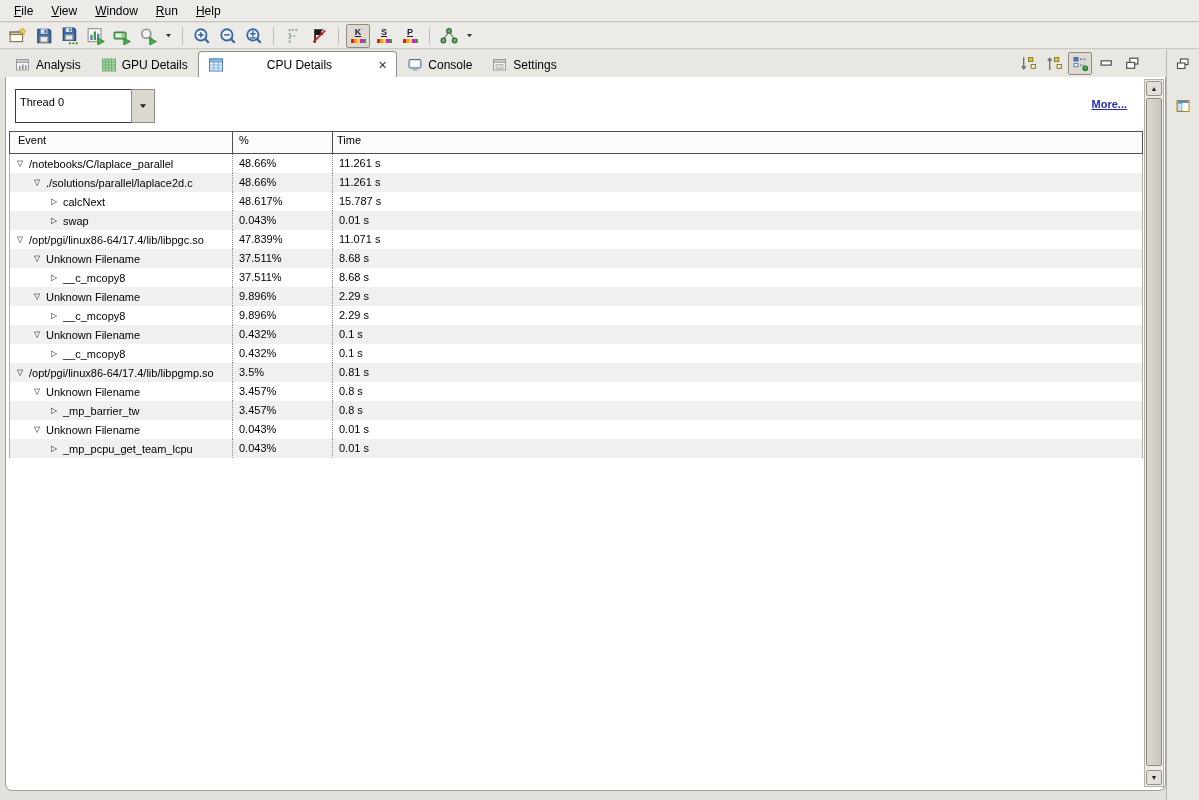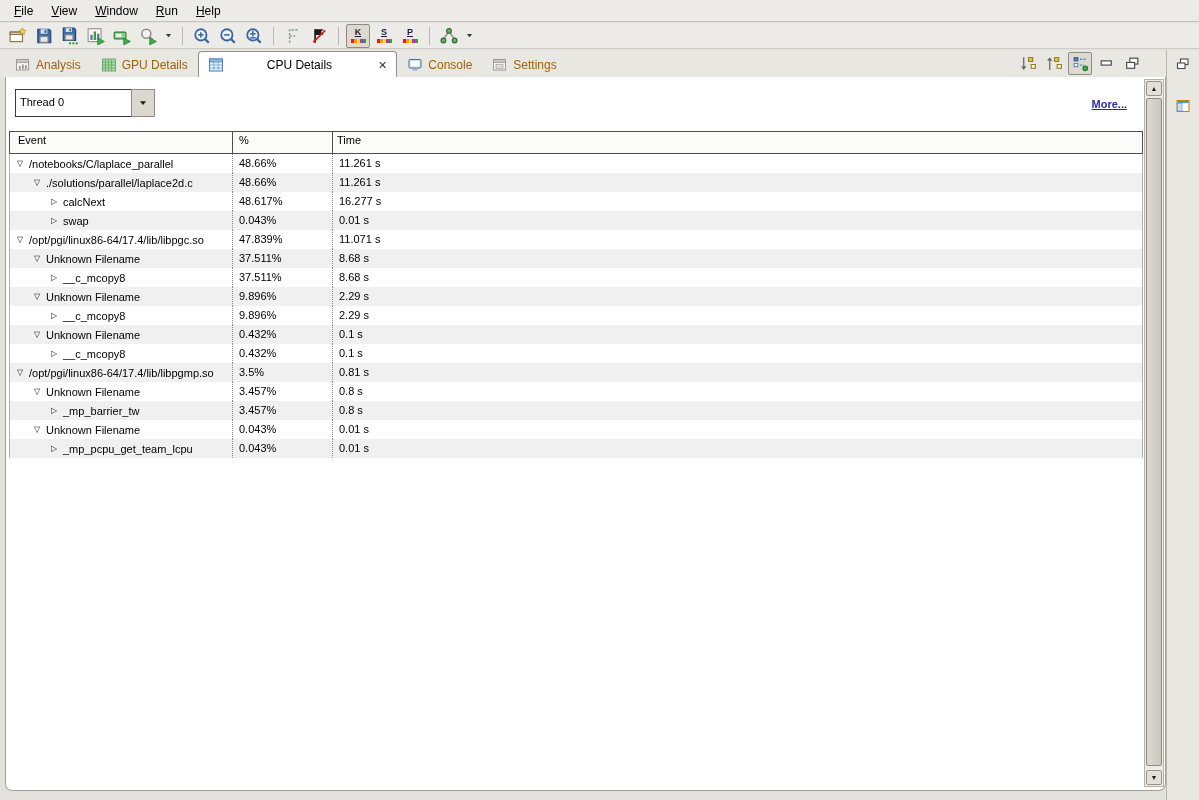--- a/index.html
+++ b/index.html
@@ -25,41 +25,41 @@
   .tb-ic svg{width:18px;height:18px;display:block;}
   .tb-btn.caret svg{width:9px;height:9px;}
   .tb-sep{width:1px;height:18px;background:#bdbab3;margin:0 6px;}
   .ksp{display:flex;flex-direction:column;align-items:center;line-height:1;}
   .ksp-letter{font-size:9px;font-weight:bold;color:#1a1a3a;text-decoration:underline;font-family:"Liberation Sans",sans-serif;}
   .ksp-strip{display:flex;margin-top:2px;}
   .ksp-strip i{width:3px;height:4px;display:block;}
   
   .tabbar{position:absolute;left:0;top:50px;width:1166px;height:28px;background:#e9e7e2;
     display:flex;align-items:flex-end;padding-left:5px;}
-  .tab{height:27px;display:flex;align-items:center;gap:5px;padding:0 9px;font-size:12px;color:#a16207;
+  .tab{height:27px;display:flex;align-items:center;gap:5px;padding:0 9px;font-size:12px;color:#000000;
     border:1px solid transparent;border-bottom:none;border-radius:4px 4px 0 0;white-space:nowrap;}
   .tab svg{width:16px;height:16px;display:block;}
   .tab.active{background:#ffffff;color:#000;border-color:#8f8f8f;gap:43px;}
   .tab-close{font-size:11px;color:#333;margin-left:3px;line-height:1;}
   .viewbar{position:absolute;top:52px;right:55px;display:flex;align-items:center;}
   .vb-btn{width:24px;height:23px;display:flex;align-items:center;justify-content:center;
     border:1px solid transparent;border-radius:2px;margin-left:2px;}
   .vb-btn.active{border-color:#8f8b84;background:#dedad2;}
   .vb-btn svg{width:17px;height:17px;display:block;}
   
   .fastbar{position:absolute;left:1166px;top:50px;width:33px;height:750px;background:#e9e7e2;
     border-left:1px solid #b8b5ae;}
   .fb-btn{width:22px;height:20px;margin:4px auto 0 auto;display:flex;align-items:center;justify-content:center;}
   .fb-btn svg{width:16px;height:16px;display:block;}
   .fb-btn.second{margin-top:22px;}
   
   .panel{position:absolute;left:5px;top:77px;width:1161px;height:714px;background:#fff;
     border:1px solid #a5a19a;border-top:none;border-radius:0 0 7px 7px;}
   
-  .combo{position:absolute;left:9px;top:12px;width:140px;height:28px;display:flex;}
+  .combo{position:absolute;left:9px;top:12px;width:140px;height:34px;display:flex;}
   .combo-field{flex:1;border:1px solid #3a3a3a;background:#fff;font-size:11px;line-height:25px;padding-left:4px;border-right:none;}
   .combo-btn{width:24px;background:#dcd8d0;border:1px solid #8f8b84;display:flex;align-items:center;justify-content:center;}
   .combo-btn svg{width:10px;height:10px;}
   .hint{position:absolute;left:161px;top:20px;font-size:12px;color:#000;}
   .more-link{position:absolute;right:38px;top:21px;font-size:11px;font-weight:bold;color:#2a2ab0;text-decoration:underline;}
   
   .ptable{position:absolute;left:3px;top:54px;width:1134px;font-size:11px;}
   .t-head{display:flex;height:23px;background:#fbfbfa;border:1px solid #4f4f4f;}
   .th{line-height:17px;white-space:nowrap;}
   .th-event{width:222px;padding-left:8px;}
@@ -430,21 +430,21 @@
           </span>
           <span class="cell-pct">48.66%</span>
           <span class="cell-time">11.261 s</span>
         </div>
         <div class="t-row">
           <span class="cell-event" style="padding-left: 37px;">
             <span class="tree-arrow">▷</span>
             <span class="event-label">calcNext</span>
           </span>
           <span class="cell-pct">48.617%</span>
-          <span class="cell-time">16.277 s</span>
+          <span class="cell-time">15.787 s</span>
         </div>
         <div class="t-row even">
           <span class="cell-event" style="padding-left: 37px;">
             <span class="tree-arrow">▷</span>
             <span class="event-label">swap</span>
           </span>
           <span class="cell-pct">0.043%</span>
           <span class="cell-time">0.01 s</span>
         </div>
         <div class="t-row">

